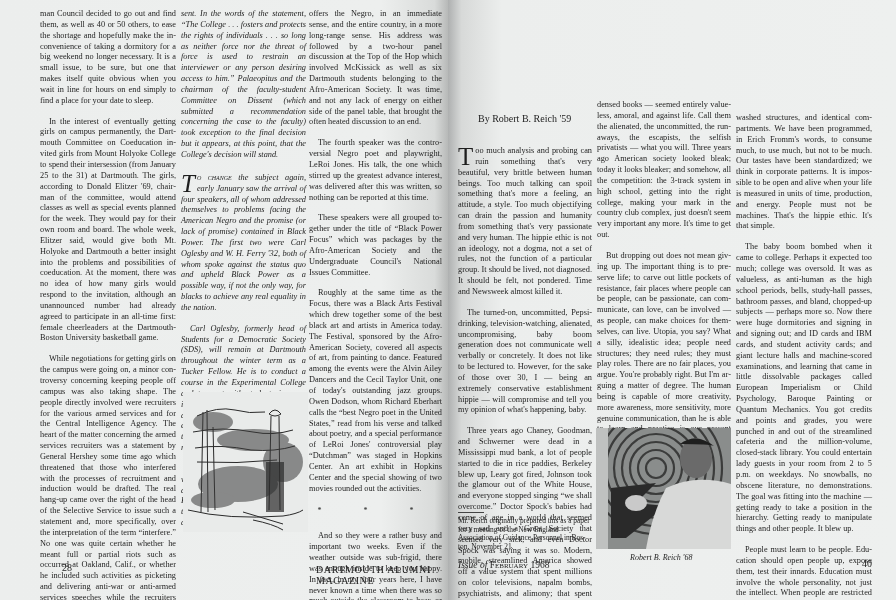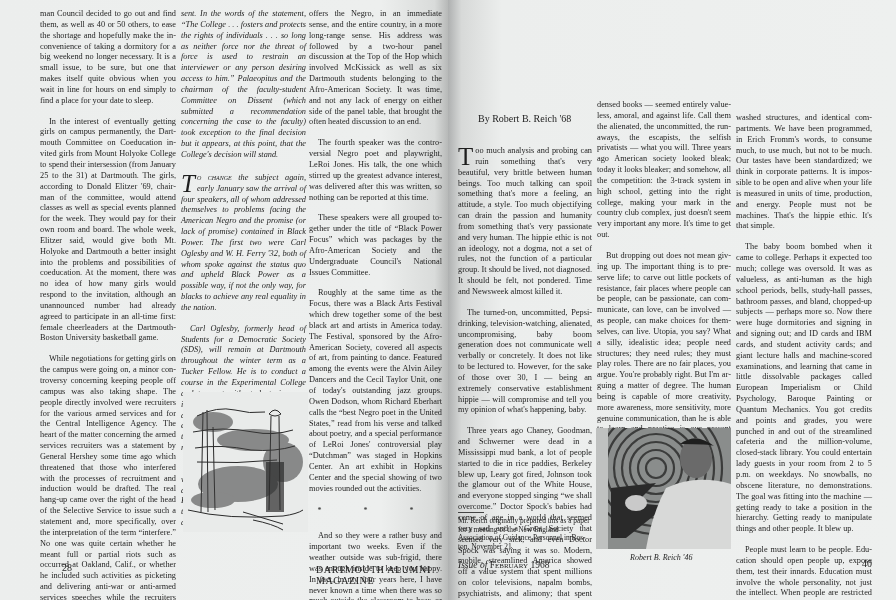--- a/index.html
+++ b/index.html
@@ -79,21 +79,21 @@
     </div>
 
     <div class="folio" style="left:42px; top:562px;margin-left:20px;">28</div>
     <div class="footer-mag" style="left:316px; top:564px;">Dartmouth Alumni Magazine</div>
   </div>
 
   <div class="page page-right"></div>
 
 
 
-  <div class="byline">By Robert B. Reich '68</div>
+  <div class="byline">By Robert B. Reich '59</div>
 
   <div class="col" style="left:458px; top:146px; width:134px;">
     <p class="noind"><span class="dropcap">T</span><span>oo much analysis and probing can ruin something that's very beautiful, very brittle between human beings. Too much talking can spoil something that's more a feeling, an attitude, a style. Too much objectifying can drain the passion and humanity from something that's very passionate and very human. The hippie ethic is not an ideology, not a dogma, not a set of rules, not the func­tion of a particular group. It should be lived, not diagnosed. It should be felt, not pondered. Time and Newsweek al­most killed it.</span></p>
     <p>The turned-on, uncommitted, Pepsi-drinking, television-watching, alienated, uncompromising, baby boom generation does not communicate well verbally or concretely. It does not like to be lectured to. However, for the sake of those over 30, I — being an extremely conservative establishment hippie — will compromise and tell you my opinion of what's hap­pening, baby.</p>
     <p>Three years ago Chaney, Goodman, and Schwerner were dead in a Mississippi mud bank, a lot of people started to die in rice paddies, Berkeley blew up, Leary got fired, Johnson took the glamour out of the White House, and everyone stopped singing “we shall overcome.” Doctor Spock's babies had come of age in a world that seemed very sad and a Great Society that seemed very sick, and even Doctor Spock was saying it was so. Modern, mobile, streamlined America showed off a value system that spent millions on color televisions, na­palm bombs, psychiatrists, and alimony; that spent hours at PTA meetings, cock­tail parties, hairdressers, and in front of the color television sets; that cheated at taxes and love; and that — for all its committees and credit cards and con-</p>
   </div>
 
   <div class="footnote-rule"></div>
   <div class="footnote">Mr. Reich originally prepared this as a paper for a meeting of the New England Association of Guidance Personnel in Bos­ton, November 21.</div>
 
@@ -118,21 +118,21 @@
           <circle cx="60" cy="40" r="66"></circle>
       </g>
       <rect x="0" y="0" width="12" height="121" fill="#bfc1c0"></rect>
       <path d="M15 60 L60 55 L40 75 L70 78 L30 110 L15 110 Z" fill="#2a2a2a"></path>
       <ellipse cx="100" cy="30" rx="16" ry="20" fill="#6a6a6a"></ellipse>
       <path d="M84 16 q16 -12 34 2 q-4 -2 -34 -2 Z" fill="#1e1e1e"></path>
       <path d="M70 60 q30 -14 65 -4 L135 121 L50 121 Q56 86 70 60 Z" fill="#d8d9d8"></path>
       <ellipse cx="40" cy="75" rx="11" ry="8" fill="#c9c9c9"></ellipse>
     </svg>
   </div>
-  <div class="caption">Robert B. Reich '46</div>
+  <div class="caption">Robert B. Reich '68</div>
 
   <div class="col" style="left:736px; top:113px; width:136px;">
     <p class="noind">washed structures, and identical com­partments. We have been programmed, in Erich Fromm's words, to consume much, to use much, but not to be much. Our tastes have been standardized; we think in corporate patterns. It is impos­sible to be open and alive when your life is measured in units of time, pro­duction, and energy. People must not be machines. That's the hippie ethic. It's that simple.</p>
     <p>The baby boom bombed when it came to college. Perhaps it expected too much; college was oversold. It was as valueless, as anti-human as the high school periods, bells, study-hall passes, bathroom passes, and bland, chopped-up subjects — per­haps more so. Now there were huge dormitories and signing in and signing out; and ID cards and IBM cards, and student activity cards; and giant lecture halls and machine-scored examinations, and learning that came in little dissolva­ble packages called European Imperial­ism or Child Psychology, Baroque Paint­ing or Quantum Mechanics. You got credits and points and grades, you were punched in and out of the streamlined cafeteria and the million-volume, closed-stack library. You could entertain lady guests in your room from 2 to 5 p.m. on weekdays. No snowballs, no obscene lit­erature, no demonstrations. The goal was fitting into the machine — getting ready to take a position in the hierarchy. Get­ting ready to manipulate things and other people. It blew up.</p>
     <p>People must learn to be people. Edu­cation should open people up, expose them, test their innards. Education must involve the whole personality, not just the intellect. When people are restricted and regimented, when their society threat­ens them and makes decisions for them, they are unable to learn. Education be­comes mechanical and superficial, be­cause you are educating machines to be­come better machines.</p>
 
   </div>
 
   <div class="folio" style="left:862px; top:558px;">40</div>
 </div>

